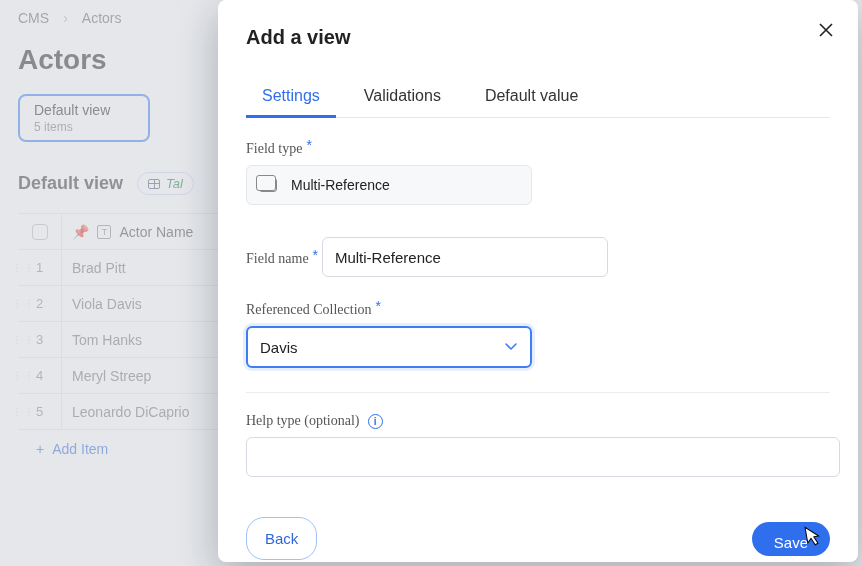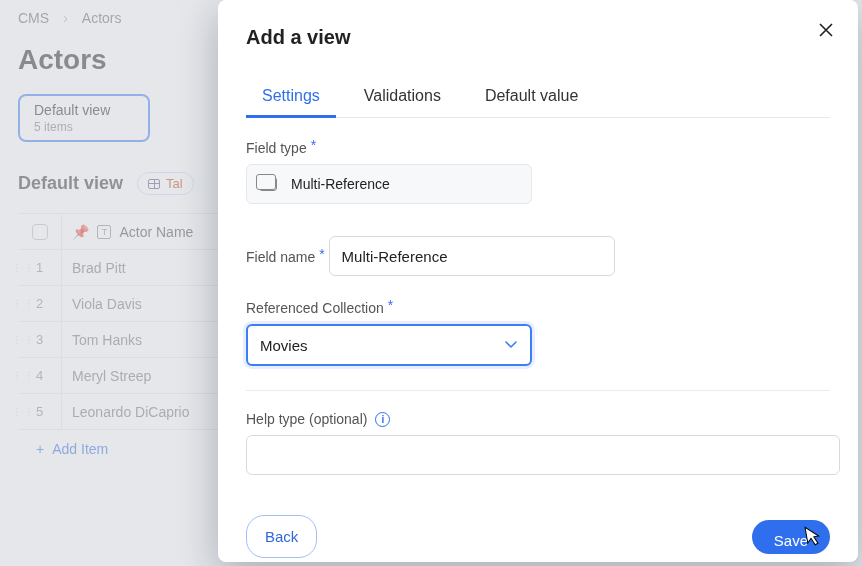--- a/index.html
+++ b/index.html
@@ -24,21 +24,21 @@
     .view-pill {
       margin-top: 18px; display: inline-flex; flex-direction: column;
       border: 2px solid #3b82f6; border-radius: 8px; padding: 6px 14px; min-width: 132px;
       background: #fff;
     }
     .view-pill .vname { color: #222; font-size: 14px; }
     .view-pill .vcount { color: #777; font-size: 12px; margin-top: 2px; }
 
     .tablehdr { display: flex; align-items: center; gap: 14px; margin-top: 30px; }
     .tablehdr .tname { font-size: 18px; font-weight: 700; }
-    .tablehdr .tchip { display: inline-flex; align-items: center; gap: 6px; border: 1px solid #cdd7f7; border-radius: 14px; padding: 3px 10px; color: #c2410c; font-size: 13px; }
+    .tablehdr .tchip { display: inline-flex; align-items: center; gap: 6px; border: 1px solid #cdd7f7; border-radius: 14px; padding: 3px 10px; color: #15803d; font-size: 13px; font-style: italic; }
 
     .grid { margin-top: 18px; border-top: 1px solid #e4e7ec; }
     .hrow, .drow { display: flex; align-items: center; height: 36px; border-bottom: 1px solid #e4e7ec; position: relative; }
     .chkcell { width: 44px; display: flex; align-items: center; justify-content: center; border-right: 1px solid #e4e7ec; height: 100%; }
     .numcell { width: 44px; display: flex; align-items: center; justify-content: center; color: #888; font-size: 13px; border-right: 1px solid #e4e7ec; height:100%; }
     .namecell { padding-left: 10px; color: #737373; }
     .hrow .namecell { color: #444; display:flex; align-items:center; gap:8px; }
     .chkbox { width: 16px; height: 16px; border: 1.5px solid #bbb; border-radius: 4px; background: #fff; }
     .pin { color:#777; }
     .ticon { width:14px; height:14px; border:1px solid #888; border-radius:2px; display:inline-flex; align-items:center; justify-content:center; font-size:9px; color:#888; }
@@ -54,21 +54,21 @@
     }
     .mtitle { font-size: 20px; font-weight: 700; color: #222; }
     .mclose { position: absolute; top: 22px; right: 24px; color: #333; cursor: pointer; }
 
     .tabs { display: flex; gap: 44px; margin-top: 26px; border-bottom: 1px solid #e4e7ec; padding: 0 16px; }
     .tab { padding: 12px 0; font-size: 16px; color: #333; position: relative; }
     .tab.active { color: #2f6fed; }
     .tab.active::after { content:""; position:absolute; left:-16px; right:-16px; bottom:-1px; height:3px; background:#2f6fed; }
 
     .form { margin-top: 22px; flex:1; }
-    .flabel { font-size: 14px; color: #555; }
+    .flabel { font-size: 14px; color: #555; font-family: Liberation Serif, serif; }
     .req { color:#2f6fed; position:relative; top:-3px; margin-left:4px; }
 
     .readonly-field {
       margin-top: 8px; border: 1px solid #e4e7ec; background: #f7f8fa; border-radius: 6px;
       height: 40px; width: 286px; display:flex; align-items:center; padding: 0 12px; gap: 14px; color:#222;
     }
     .refs-icon { width:18px; height:14px; border:1.3px solid #888; border-radius:3px; position:relative; }
     .refs-icon::before { content:""; position:absolute; width:18px; height:14px; border:1.3px solid #888; border-radius:3px; top:-4px; left:-4px; background:#f7f8fa; }
 
     .text-input {
@@ -204,21 +204,21 @@
 
     <div class="field-block">
       <span class="flabel">Field name</span><span class="req">*</span>
       <input class="text-input" type="text" value="Multi-Reference" style="">
     </div>
 
     <div class="field-block">
       <span class="flabel">Referenced Collection</span><span class="req">*</span>
       <div class="select-wrap">
         <div class="select-input">
-          <span>Movies</span>
+          <span>Davis</span>
           <span class="chevdown">
             <svg width="14" height="14" viewBox="0 0 14 14">
                 <path d="M2 5 L7 10 L12 5" stroke="#3d7ef5" stroke-width="1.6" fill="none" stroke-linecap="round" stroke-linejoin="round"></path>
               </svg>
           </span>
         </div>
       </div>
     </div>
 
     <div class="divider"></div>

